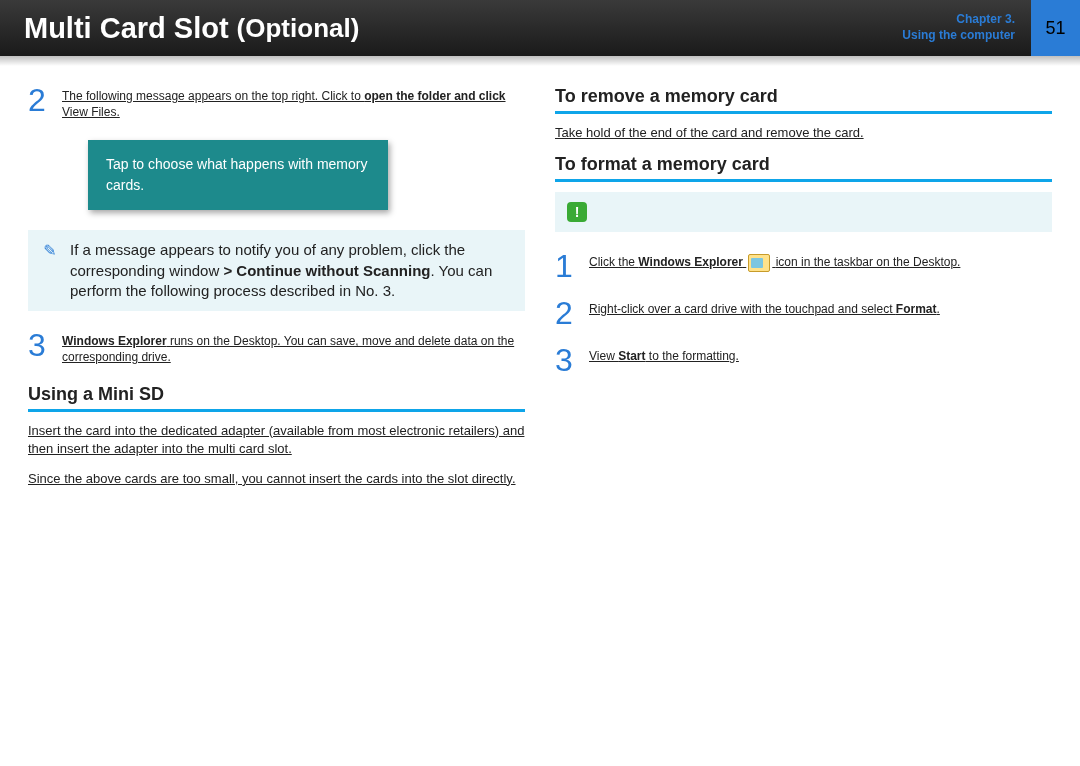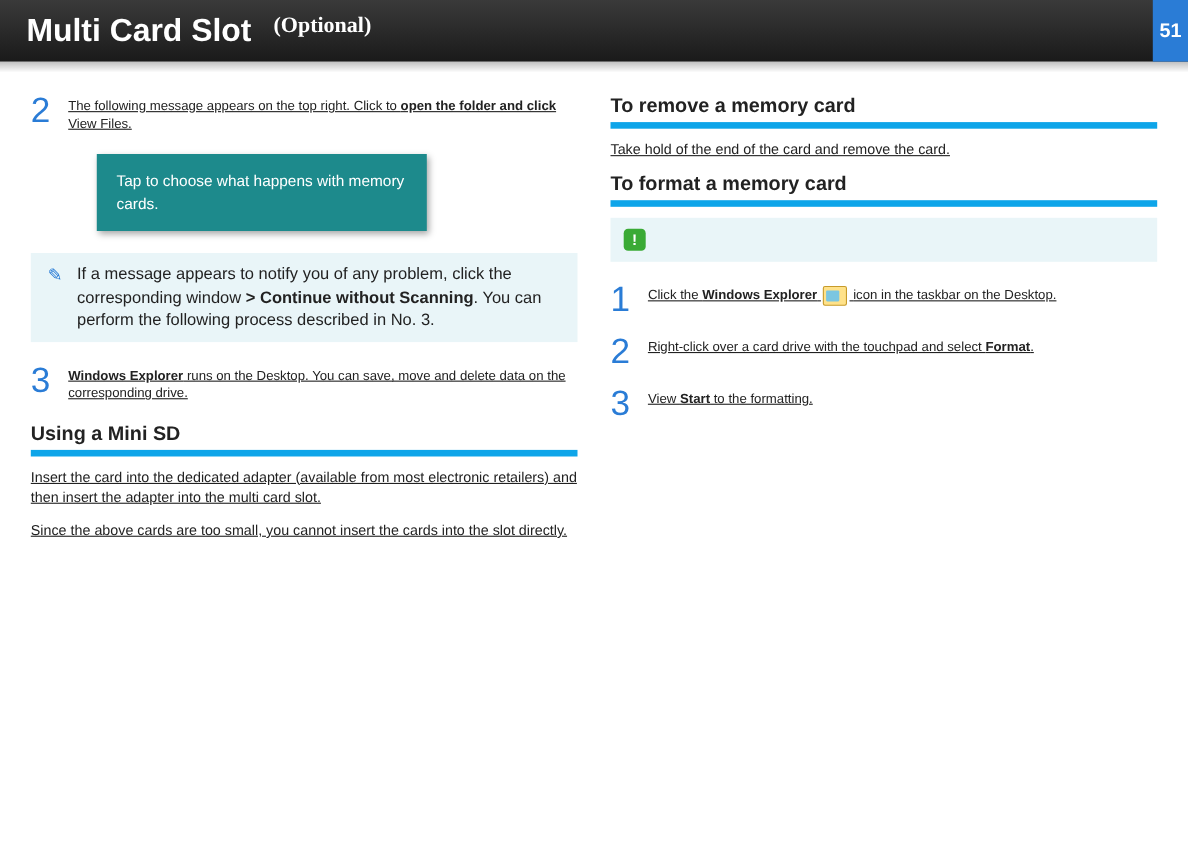--- a/index.html
+++ b/index.html
@@ -18,49 +18,48 @@
     align-items: center;
     justify-content: space-between;
     padding: 0 0 0 24px;
     height: 56px;
     position: relative;
   }
   .header-title {
     font-size: 29px;
     font-weight: 700;
     display: flex;
-    align-items: flex-start;
-    gap: 20px;
+    align-items: center;
+    gap: 8px;
   }
   .header-title .optional {
-    font-size: 20px;
+    font-size: 26px;
     font-weight: 600;
-    font-family: Liberation Serif, serif;
   }
   .header-right {
     display: flex;
     align-items: center;
     gap: 10px;
     padding-right: 0;
     height: 100%;
   }
   .chapter-info {
     color: #2a7cd6;
     font-size: 12px;
     font-weight: 700;
     text-align: right;
     line-height: 1.3;
     padding-right: 6px;
   }
   .page-number {
     background: #2a7cd6;
-    color: #ffffff;
+    color: #000000;
     font-size: 18px;
-    font-weight: 700;
-    width: 32px;
+    font-weight: 400;
+    width: 49px;
     height: 56px;
     display: flex;
     align-items: center;
     justify-content: center;
   }
   .header-shadow {
     height: 10px;
     background: linear-gradient(to bottom, rgba(0,0,0,0.25), rgba(0,0,0,0));
   }
   .content {
@@ -130,21 +129,21 @@
     color: #fff;
     border-radius: 4px;
     font-weight: 700;
     width: 20px;
     height: 20px;
     font-size: 14px;
   }
   .section-heading {
     font-size: 18px;
     font-weight: 700;
-    border-bottom: 6px solid #0ea5e9;
+    border-bottom: 3px solid #0ea5e9;
     padding-bottom: 4px;
     margin-bottom: 10px;
     margin-top: 8px;
   }
   .para {
     font-size: 13px;
     line-height: 1.4;
     margin-bottom: 12px;
     text-decoration: underline;
   }
@@ -171,20 +170,24 @@
 </style>
 </head>
 <body>
 
 <div class="header">
   <div class="header-title">
     <span>Multi Card Slot</span>
     <span class="optional">(Optional)</span>
   </div>
   <div class="header-right">
+    <div class="chapter-info">
+      <div>Chapter 3.</div>
+      <div>Using the computer</div>
+    </div>
     <div class="page-number">51</div>
   </div>
 </div>
 <div class="header-shadow"></div>
 
 <div class="content">
 
   <div class="col">
 
     <div class="step">

